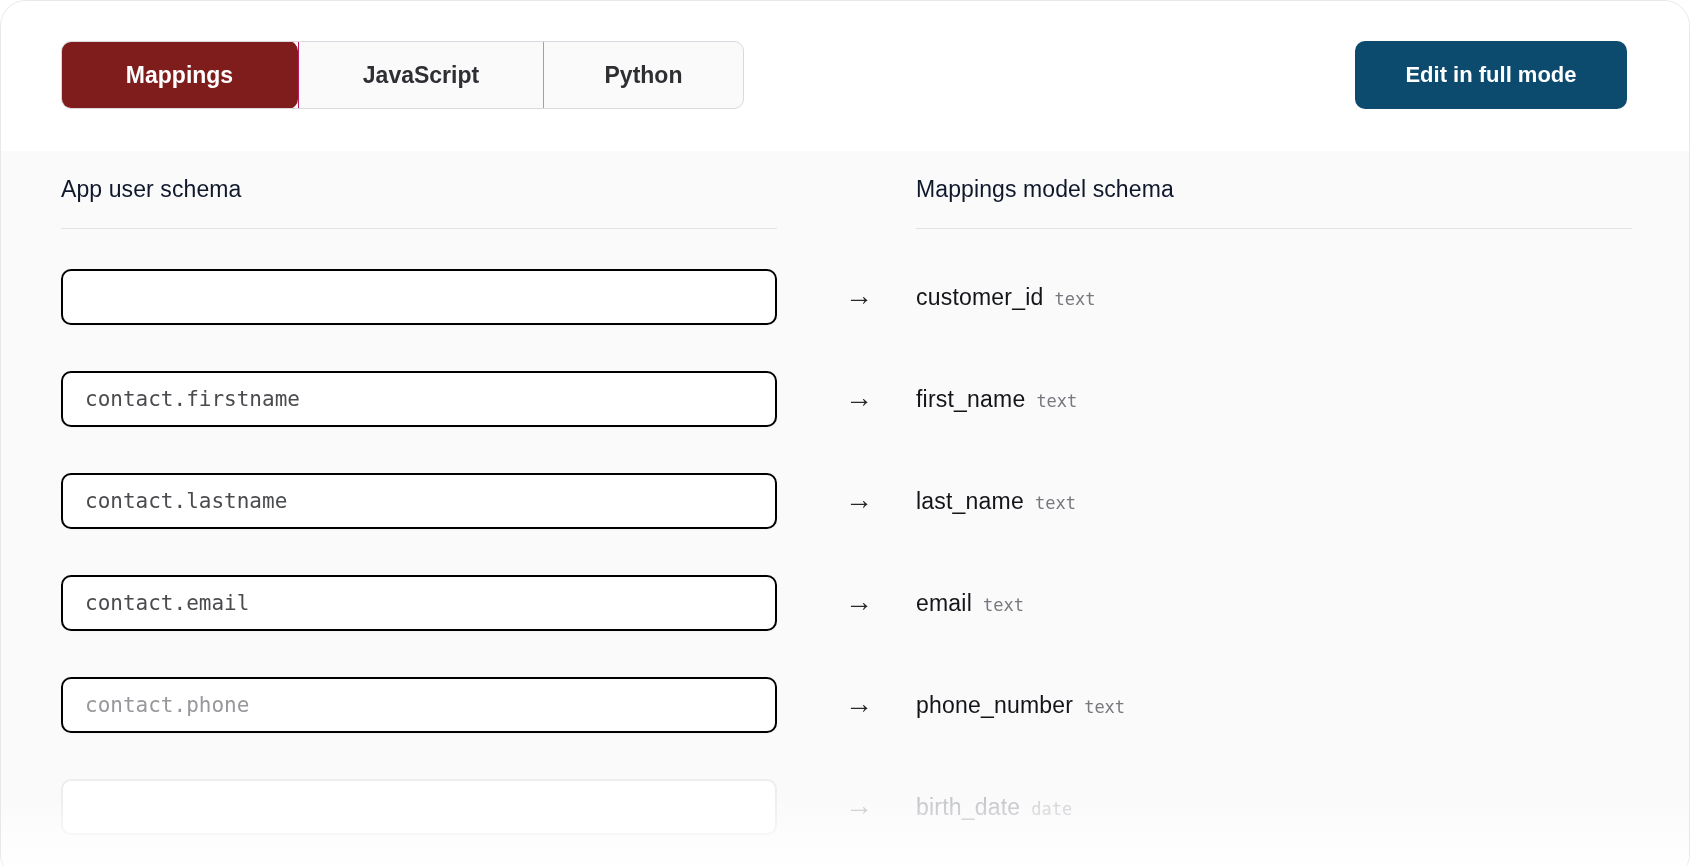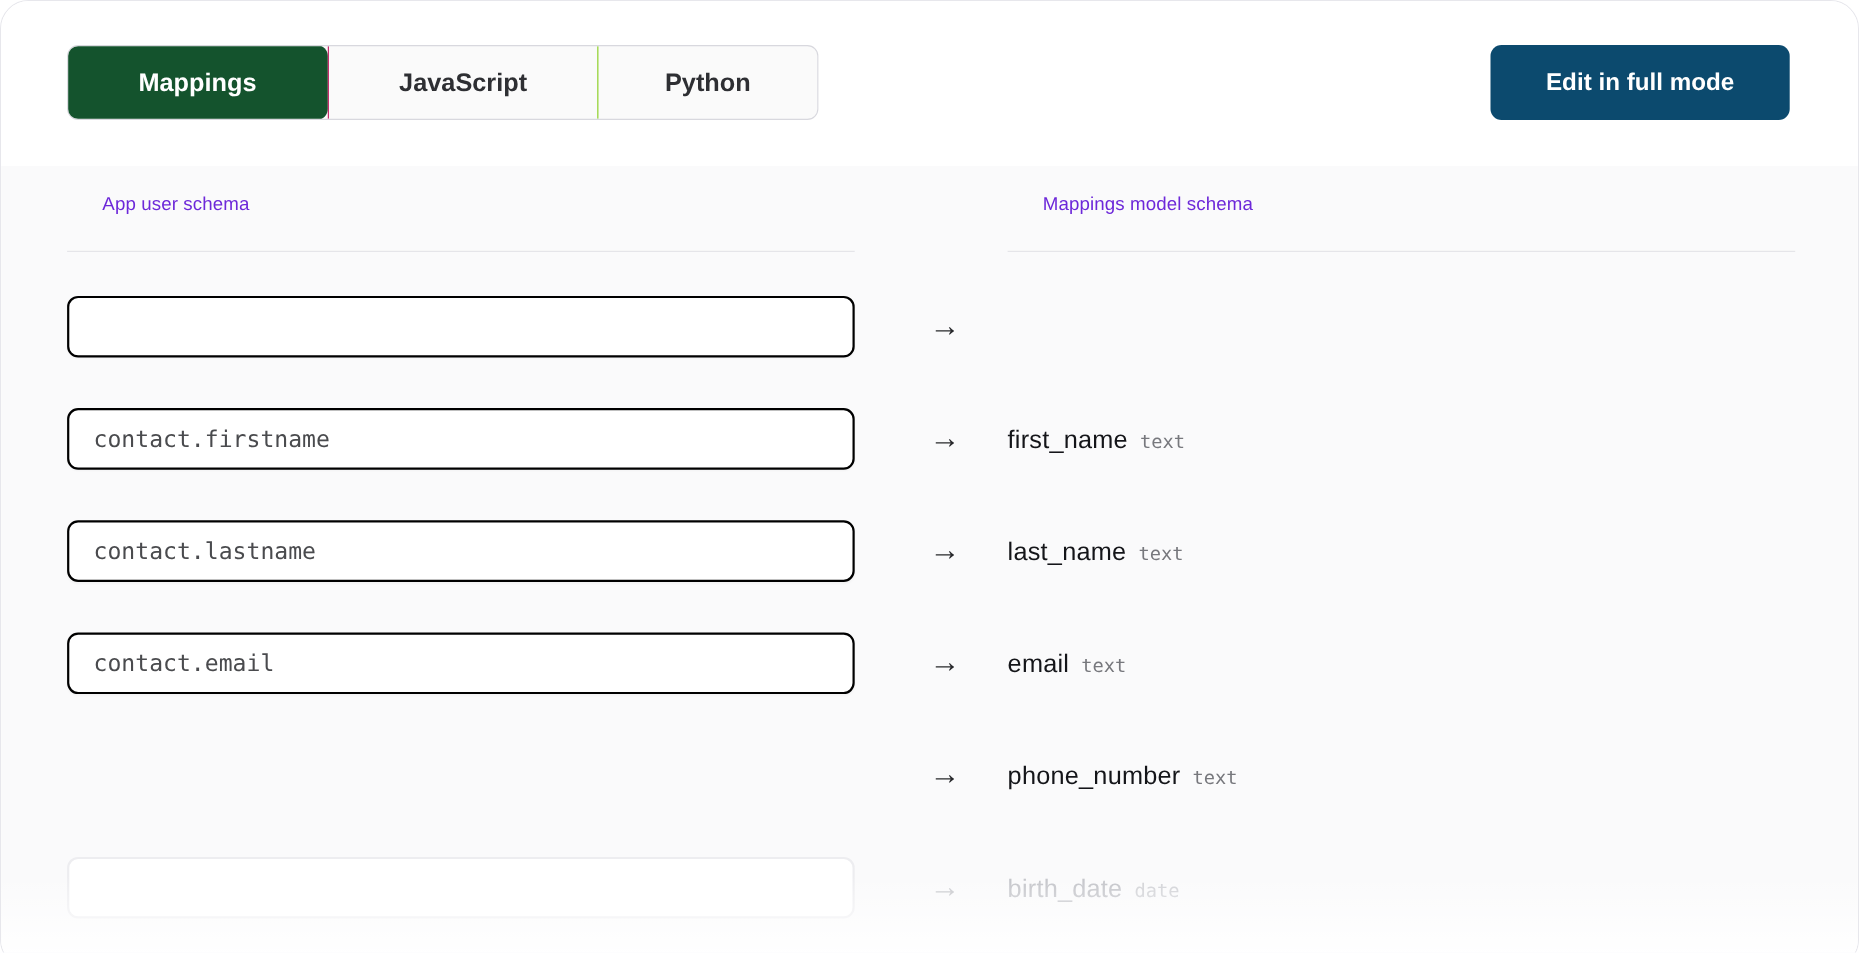--- a/index.html
+++ b/index.html
@@ -12,31 +12,31 @@
   
   .topbar { position:absolute; left:0; top:0; width:100%; height:150px; background:#ffffff; }
 
   .tabbar { position:absolute; left:60px; top:40px; height:68px; display:flex;
             border:1px solid #d8d8de; border-radius:10px; background:#fafafa; overflow:hidden; }
   .tab { display:flex; align-items:center; justify-content:center;
          font-size:23px; font-weight:600; color:#2e2f33; cursor:pointer; }
   .tab.w1 { width:237px; }
   .tab.w2 { width:245px; border-left:1px solid #be185d; }
   .tab.w3 { width:200px; border-left:1px solid #84cc16; }
-  .tab.active { background:#14532d; color:#ffffff; border-radius:10px; margin:-1px 0 -1px -1px; border-left:none;text-align:center; }
+  .tab.active { background:#7f1d1d; color:#ffffff; border-radius:10px; margin:-1px 0 -1px -1px; border-left:none;text-align:center; }
 
   .edit-btn { position:absolute; right:62px; top:40px; height:68px; width:272px;
               background:#0c4a6e; border:none; border-radius:10px;
               color:#ffffff; font-family:"Liberation Sans", sans-serif;
               font-size:22px; font-weight:600; cursor:pointer; }
 
   
   .content { position:absolute; left:0; top:150px; width:100%; height:730px; background:#fafafb; }
 
-  .col-title { position:absolute; top:25px; font-size:17px; font-weight:400; color:#6d28d9; letter-spacing:.1px;margin-left:32px; }
+  .col-title { position:absolute; top:25px; font-size:23px; font-weight:400; color:#0f172a; letter-spacing:.1px; }
   .col-title.left  { left:60px; }
   .col-title.right { left:915px; }
   .col-rule { position:absolute; top:77px; height:1px; background:#e3e3e7; }
   .col-rule.left  { left:60px;  width:716px; }
   .col-rule.right { left:915px; width:716px; }
 
   .row { position:absolute; left:0; width:100%; height:56px; }
   .src-input { position:absolute; left:60px; top:0; width:716px; height:56px;
                background:#ffffff; border:2px solid #000000; border-radius:10px;
                padding:0 22px; font-family:"DejaVu Sans Mono", monospace;
@@ -73,20 +73,23 @@
 
   <div class="content">
     <div class="col-title left">App user schema</div>
     <div class="col-title right">Mappings model schema</div>
     <div class="col-rule left"></div>
     <div class="col-rule right"></div>
 
     <div class="row" style="top:118px">
       <input class="src-input" value="" style="">
       <span class="arrow">→</span>
+      <span class="target">
+        <span class="t-name">customer_id</span><span class="t-type">text</span>
+      </span>
     </div>
 
     <div class="row" style="top:220px">
       <input class="src-input" value="contact.firstname" style="">
       <span class="arrow">→</span>
       <span class="target">
         <span class="t-name">first_name</span><span class="t-type">text</span>
       </span>
     </div>
 
@@ -100,20 +103,21 @@
 
     <div class="row" style="top:424px">
       <input class="src-input" value="contact.email" style="">
       <span class="arrow">→</span>
       <span class="target">
         <span class="t-name">email</span><span class="t-type">text</span>
       </span>
     </div>
 
     <div class="row muted" style="top:526px">
+      <input class="src-input" value="contact.phone" style="">
       <span class="arrow">→</span>
       <span class="target">
         <span class="t-name">phone_number</span><span class="t-type">text</span>
       </span>
     </div>
 
     <div class="row faded" style="top:628px">
       <input class="src-input" value="" style="">
       <span class="arrow">→</span>
       <span class="target">

